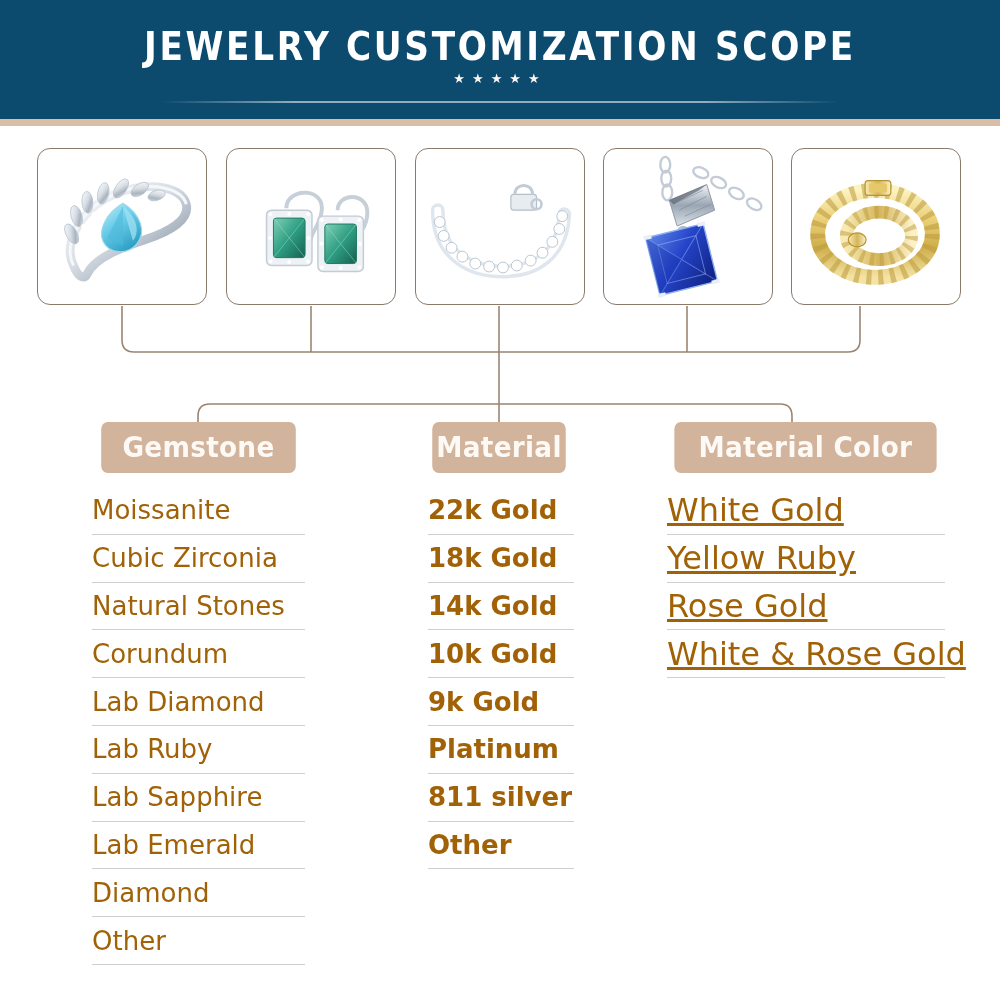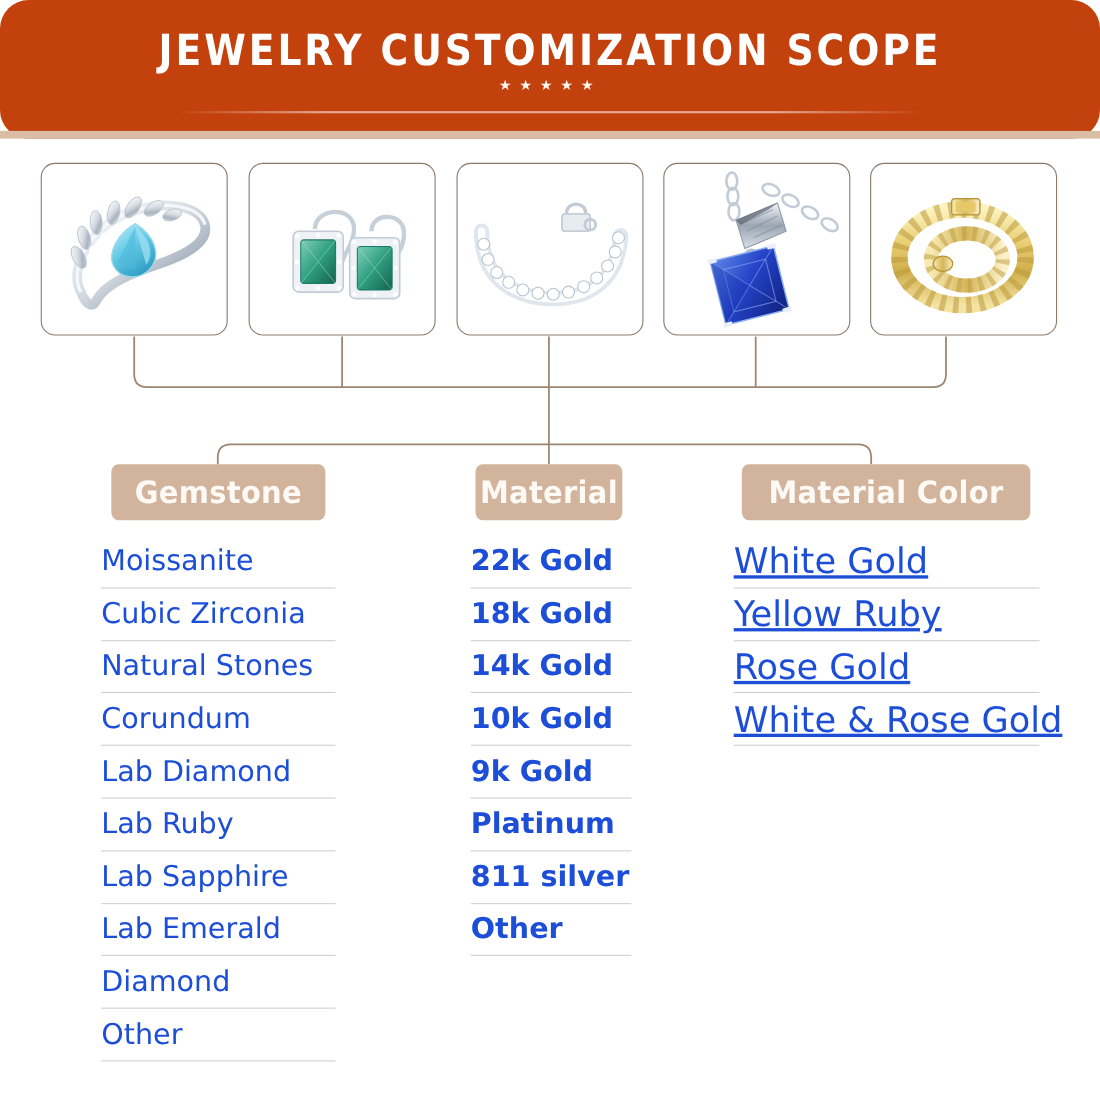--- a/index.html
+++ b/index.html
@@ -7,22 +7,21 @@
   body {
     font-family:"DejaVu Sans", sans-serif;
     background:#ffffff;
     position:relative;
     overflow:hidden;
   }
 
   
   .header-band {
     position:absolute; left:0; top:0; width:1000px; height:126px;
-    background:#c2410c;
-    border-radius:26px;
+    background:#0c4a6e;
   }
   .header-band::after{
     content:""; position:absolute; left:0; bottom:0; width:100%; height:7px;
     background:#d9bda5;
   }
   .header-title{
     position:absolute; left:0; top:24px; width:1000px;
     text-align:center;
     font-family:"DejaVu Sans", sans-serif;
     font-weight:bold;
@@ -91,21 +90,21 @@
   .col{ position:absolute; }
   .col-1 { left:92px;  top:487px; width:213px; }
   .col-2 { left:428px; top:487px; width:146px;font-weight:bold; }
   .col-3 { left:667px; top:487px; width:278px; }
 
   .list-item{
     height:47.8px;
     display:flex; align-items:center;
     border-bottom:1px solid #cfcfcf;
     font-size:26px;
-    color:#1d4ed8;
+    color:#a16207;
     white-space:pre;
   }
   .col-3 .list-item{ font-size:32px;text-decoration:underline; }
 </style>
 </head>
 <body>
 
 <div class="header-band">
   <div class="header-title">JEWELRY CUSTOMIZATION SCOPE</div>
   <div class="header-stars">★★★★★</div>

